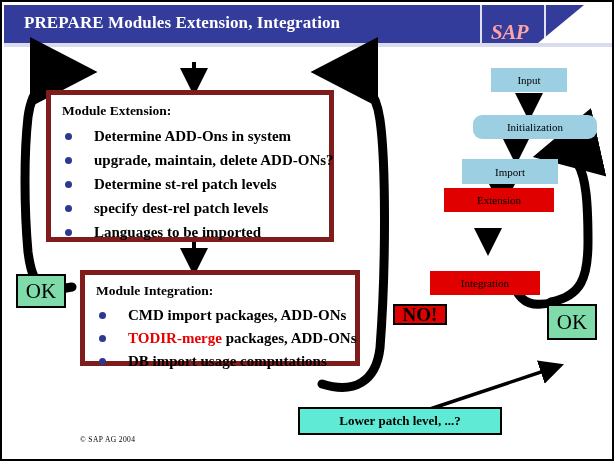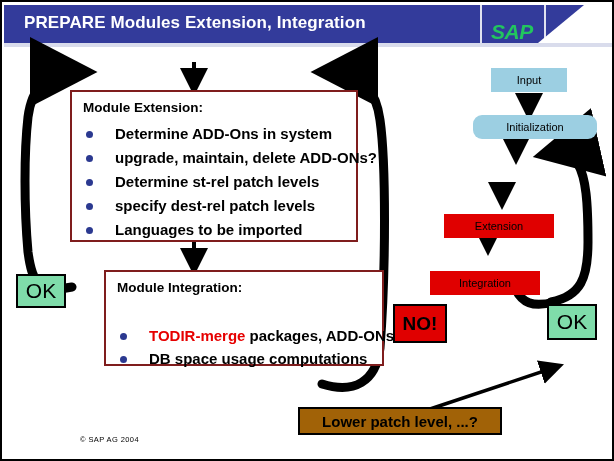--- a/index.html
+++ b/index.html
@@ -8,21 +8,21 @@
     background: #ffffff;
   }
   #slide {
     position: relative;
     width: 614px;
     height: 461px;
     background: #ffffff;
     border: 2px solid #000000;
     box-sizing: border-box;
     overflow: hidden;
-    font-family: Liberation Sans, sans-serif;
+    font-family: Liberation Serif, serif;
   }
 
   
   #header-bar {
     position: absolute;
     left: 2px;
     top: 3px;
     width: 610px;
     height: 38px;
     background: #333b9b;
@@ -62,42 +62,41 @@
     top: 0;
     width: 80px;
     height: 38px;
     background: #ffffff;
     clip-path: polygon(46px 0, 80px 0, 80px 38px, 0 38px);
   }
   #sap-logo {
     position: absolute;
     left: 487px;
     top: 15px;
-    color: #22c55e;
+    color: #fca5a5;
     font-size: 21px;
     font-weight: bold;
     font-style: italic;
     letter-spacing: -0.5px;
   }
   #header-underline {
     position: absolute;
     left: 2px;
     top: 41px;
     width: 610px;
     height: 4px;
     background: #d9dcec;
   }
 
   
   .panel {
     position: absolute;
     background: #ffffff;
-    border: 2px solid #7f1d1d;
+    border: 5px solid #7f1d1d;
     box-sizing: border-box;
-    margin-left: 24px;
   }
   .panel-title {
     position: absolute;
     left: 11px;
     top: 8px;
     font-size: 13.5px;
     font-weight: bold;
     color: #000000;
     white-space: nowrap;
   }
@@ -140,21 +139,21 @@
     position: absolute;
     box-sizing: border-box;
     border: 2px solid #000000;
     display: flex;
     align-items: center;
     justify-content: center;
     white-space: nowrap;
   }
   .status-green { background: #7fdcaa; color: #000000; font-size: 21px; }
   .status-red   { background: #e00000; color: #000000; font-size: 19px; font-weight: bold; }
-  .status-yellow{ background: #a16207; color: #000000; font-size: 15px; font-weight: bold; }
+  .status-yellow{ background: #5eead4; color: #000000; font-size: 13px; font-weight: bold; }
 
   
   #arrows {
     position: absolute;
     left: 0;
     top: 0;
     width: 614px;
     height: 461px;
     pointer-events: none;
   }
@@ -253,50 +252,56 @@
       <span class="bullet-dot"></span><span>specify dest-rel patch levels</span>
     </div>
     <div class="bullet-row" style="top:129px;">
       <span class="bullet-dot"></span><span>Languages to be imported</span>
     </div>
   </div>
 
   <div class="panel" id="mod-int" style="left:78px; top:268px; width:280px; height:96px;">
     <div class="panel-title">Module Integration:</div>
 
+    <div class="bullet-row" style="top:32px;">
+      <span class="bullet-dot"></span><span>CMD import packages, ADD-ONs</span>
+    </div>
     <div class="bullet-row" style="top:55px;">
       <span class="bullet-dot"></span><span class="red-text">TODIR-merge</span><span> packages, ADD-ONs</span>
     </div>
     <div class="bullet-row" style="top:78px;">
-      <span class="bullet-dot"></span><span>DB space usage computations</span>
+      <span class="bullet-dot"></span><span>DB import usage computations</span>
     </div>
   </div>
 
   <div class="flowbox flow-blue" style="left:489px; top:66px; width:76px; height:24px;">
     <span>Input</span>
   </div>
 
   <div class="flowbox flow-blue" style="left:471px; top:113px; width:124px; height:24px;border-radius:9px;">
     <span>Initialization</span>
   </div>
 
-
-  <div class="flowbox flow-red" style="left:442px; top:212px; width:110px; height:24px;">
+  <div class="flowbox flow-blue" style="left:460px; top:157px; width:96px; height:25px;">
+    <span>Import</span>
+  </div>
+
+  <div class="flowbox flow-red" style="left:442px; top:186px; width:110px; height:24px;">
     <span>Extension</span>
   </div>
 
   <div class="flowbox flow-red" style="left:428px; top:249px; width:110px; height:24px;margin-top:20px;">
     <span>Integration</span>
   </div>
 
   <div class="statusbox status-green" style="left:14px; top:272px; width:50px; height:34px;">
     <span>OK</span>
   </div>
 
-  <div class="statusbox status-red" style="left:391px; top:302px; width:54px; height:39px;">
+  <div class="statusbox status-red" style="left:391px; top:302px; width:54px; height:21px;">
     <span>NO!</span>
   </div>
 
   <div class="statusbox status-green" style="left:545px; top:302px; width:50px; height:36px;">
     <span>OK</span>
   </div>
 
   <div class="statusbox status-yellow" style="left:296px; top:405px; width:204px; height:28px;">
     <span>Lower patch level, ...?</span>
   </div>

